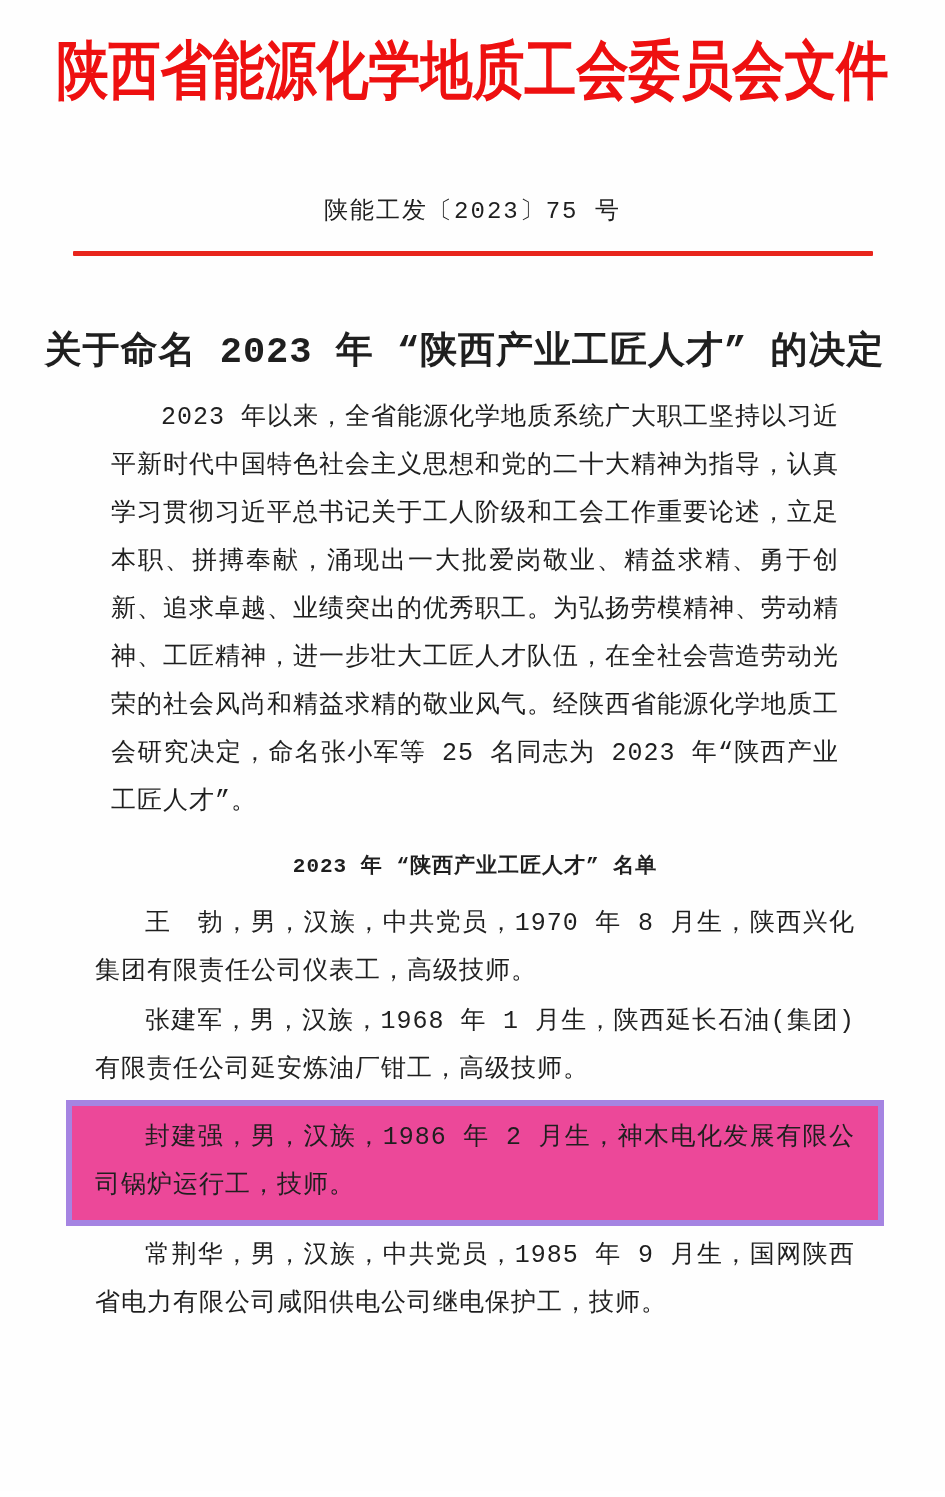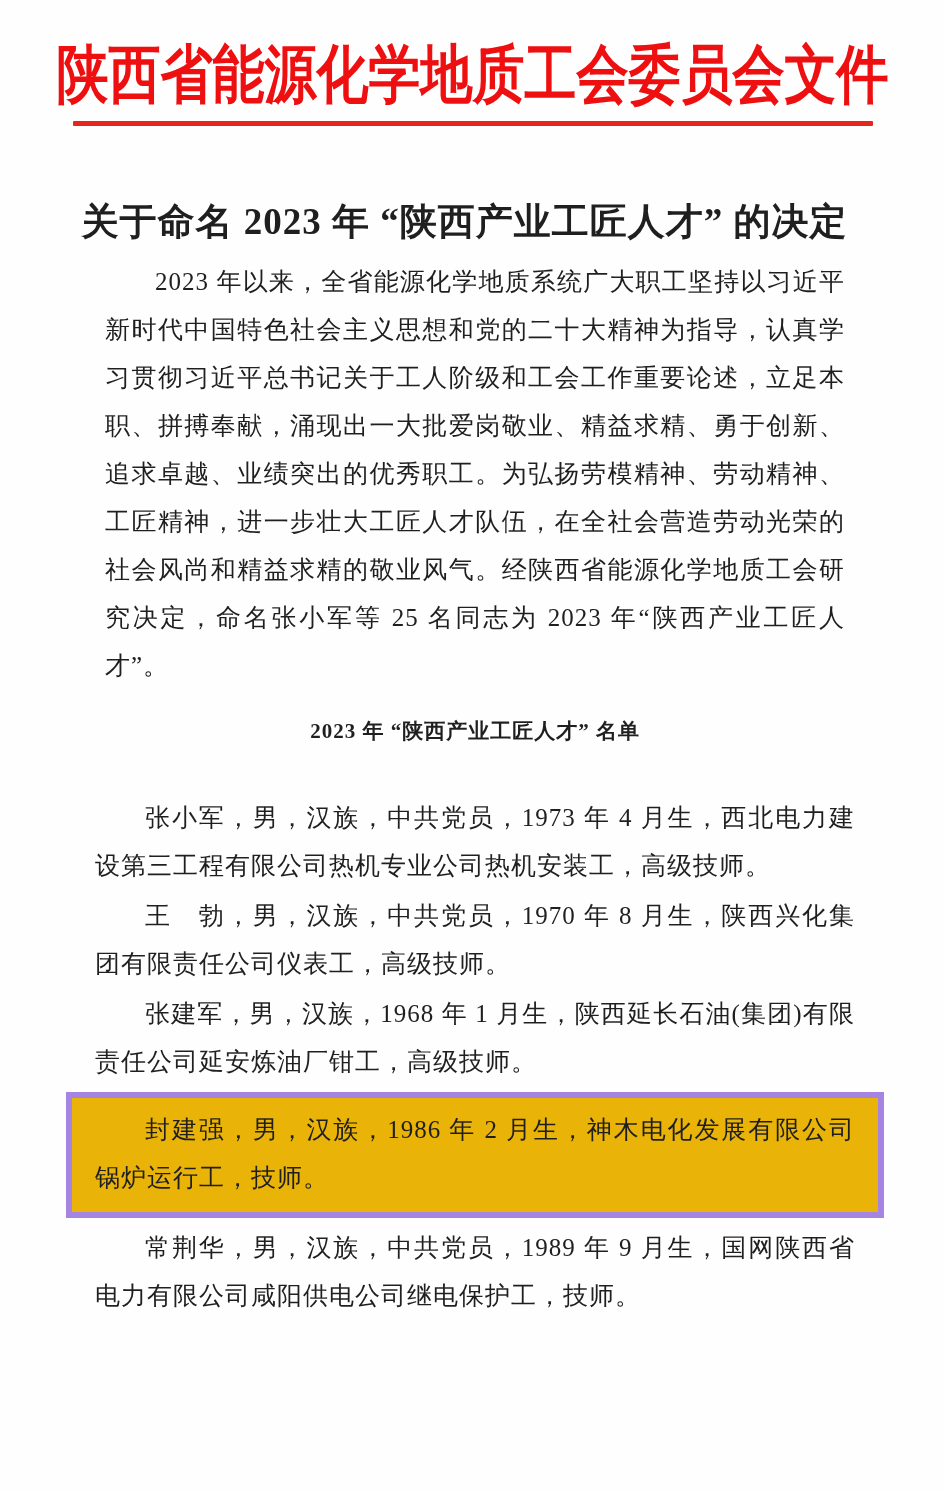--- a/index.html
+++ b/index.html
@@ -7,21 +7,21 @@
     padding: 0;
     background: #ffffff;
   }
   .page {
     position: relative;
     width: 945px;
     height: 1491px;
     margin: 0 auto;
     overflow: hidden;
     background: var(--paper-bg, #fefefe);
-    font-family: Liberation Serif, serif;
+    font-family: Liberation Mono, monospace;
     color: var(--text-black, #1f1f1f);
   }
   .header-title {
     padding-top: 26px;
     text-align: center;
     font-size: 52px;
     line-height: 1.4;
     font-weight: bold;
     color: var(--header-red, #ee1010);
     transform: scaleY(1.22);
@@ -54,21 +54,21 @@
   .content {
     padding: 0 90px 0 95px;
     font-size: 25px;
   }
   .salutation {
     margin: 50px 0 0 0;
     line-height: 48px;
     letter-spacing: 1px;
   }
   .body-paragraph {
-    margin: 10px;
+    margin: 16px;
     line-height: 48px;
     text-indent: 2em;
     text-align: justify;
     letter-spacing: 1px;
   }
   .list-title {
     margin: 18px 0 10px 0;
     text-align: center;
     font-size: 21px;
     line-height: 46px;
@@ -82,51 +82,51 @@
     text-align: justify;
     letter-spacing: 1px;
   }
   .entry.first-entry {
     margin-top: 40px;
   }
   .highlight-box {
     border: 6px solid var(--highlight-purple, #a584e2);
     margin: 6px -29px 6px -29px;
     padding: 8px 23px 10px 23px;
-    background: #eab308;
+    background: #ec4899;
   }
   .highlight-box .entry {
     margin: 0;
   }
 </style>
 </head>
 <body>
 
 <div class="page">
 
   <div class="header-title">陕西省能源化学地质工会委员会文件</div>
 
+  <div class="doc-number">陕能工发〔2023〕75 号</div>
 
   <div class="red-divider"></div>
 
   <h1 class="doc-title">关于命名 2023 年 “陕西产业工匠人才” 的决定</h1>
 
   <div class="content">
 
 
     <p class="body-paragraph">2023 年以来，全省能源化学地质系统广大职工坚持以习近平新时代中国特色社会主义思想和党的二十大精神为指导，认真学习贯彻习近平总书记关于工人阶级和工会工作重要论述，立足本职、拼搏奉献，涌现出一大批爱岗敬业、精益求精、勇于创新、追求卓越、业绩突出的优秀职工。为弘扬劳模精神、劳动精神、工匠精神，进一步壮大工匠人才队伍，在全社会营造劳动光荣的社会风尚和精益求精的敬业风气。经陕西省能源化学地质工会研究决定，命名张小军等 25 名同志为 2023 年“陕西产业工匠人才”。</p>
 
     <h2 class="list-title">2023 年 “陕西产业工匠人才” 名单</h2>
 
-    <p class="entry first-entry">张小军，男，汉族，中共党员，1973 年 4 月生，西北电力建设第三工程有限公司热机专业公司热机安装工，高级技师。</p>
 
     <p class="entry">王　勃，男，汉族，中共党员，1970 年 8 月生，陕西兴化集团有限责任公司仪表工，高级技师。</p>
 
     <p class="entry">张建军，男，汉族，1968 年 1 月生，陕西延长石油(集团)有限责任公司延安炼油厂钳工，高级技师。</p>
 
     <div class="highlight-box">
       <p class="entry">封建强，男，汉族，1986 年 2 月生，神木电化发展有限公司锅炉运行工，技师。</p>
     </div>
 
-    <p class="entry">常荆华，男，汉族，中共党员，1989 年 9 月生，国网陕西省电力有限公司咸阳供电公司继电保护工，技师。</p>
+    <p class="entry">常荆华，男，汉族，中共党员，1985 年 9 月生，国网陕西省电力有限公司咸阳供电公司继电保护工，技师。</p>
 
   </div>
 </div>
 
 </body></html>

